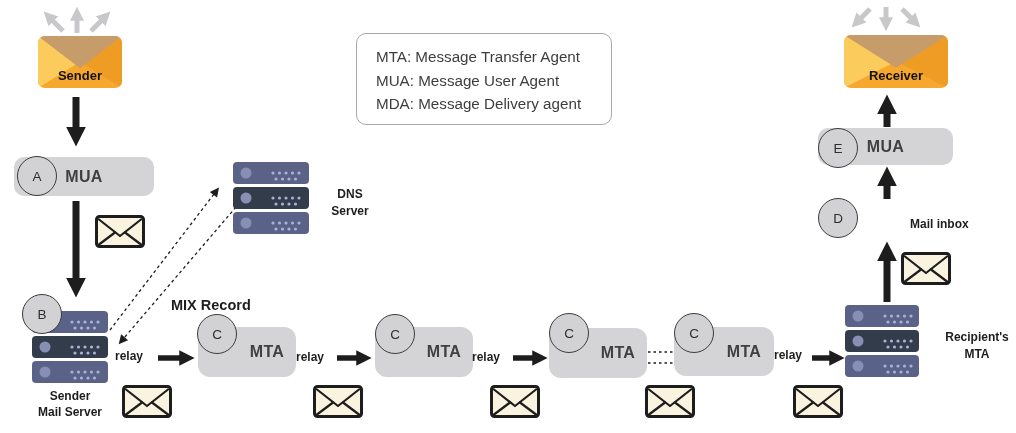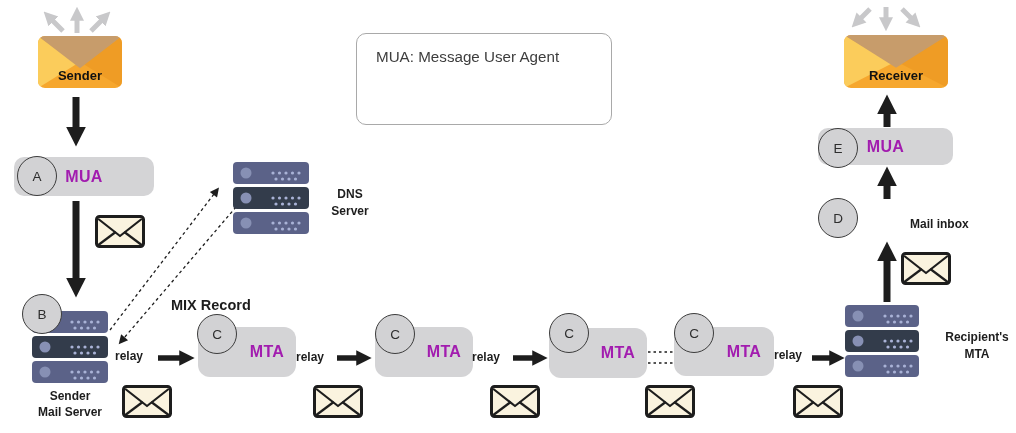--- a/index.html
+++ b/index.html
@@ -7,21 +7,21 @@
     position:relative;width:1016px;height:433px;background:#ffffff;overflow:hidden;
     font-family:"Liberation Sans","DejaVu Sans",sans-serif;color:#1d1d1d;
   }
   .overlay{position:absolute;left:0;top:0;width:1016px;height:433px;pointer-events:none;}
   .defs-svg{position:absolute;width:0;height:0;overflow:hidden;}
 
   
   .pill{
     position:absolute;background:var(--pill-gray);border-radius:12px;
     display:flex;align-items:center;justify-content:center;
-    font-size:16px;font-weight:600;letter-spacing:.4px;color:#a21caf;
+    font-size:16px;font-weight:600;letter-spacing:.4px;color:#404040;
   }
   .pill.offset{padding-left:40px;box-sizing:border-box;}
 
   
   .badge{
     position:absolute;width:40px;height:40px;border-radius:50%;
     background:var(--badge-gray);border:1.6px solid #3c3c3c;box-sizing:border-box;
     display:flex;align-items:center;justify-content:center;
     font-size:13.5px;color:#2e2e2e;
   }
@@ -129,21 +129,23 @@
 
     <path class="stk-black" stroke-width="7" marker-end="url(#mk-black)" d="M887,302 L887,260"></path>
     <path class="stk-black" stroke-width="7" marker-end="url(#mk-black)" d="M887,199 L887,185"></path>
     <path class="stk-black" stroke-width="7" marker-end="url(#mk-black)" d="M887,127 L887,113"></path>
 
     <path class="stk-black" stroke-width="1.3" stroke-dasharray="3,3" marker-end="url(#mk-dash)" d="M110,330 L214,194"></path>
     <path class="stk-black" stroke-width="1.3" stroke-dasharray="3,3" marker-end="url(#mk-dash)" d="M236,207 L124,338"></path>
   </svg>
 
   <div class="legend">
+    <div>MTA: Message Transfer Agent</div>
     <div>MUA: Message User Agent</div>
+    <div>MDA: Message Delivery agent</div>
   </div>
 
   <div class="bigenv" style="left:38px;top:36px;width:84px;height:52px;">
     <div class="tri left"></div>
     <div class="tri right"></div>
     <div class="flap"></div>
     <span class="envlabel">Sender</span>
   </div>
   <div class="bigenv" style="left:844px;top:35px;width:104px;height:53px;">
     <div class="tri left"></div>

